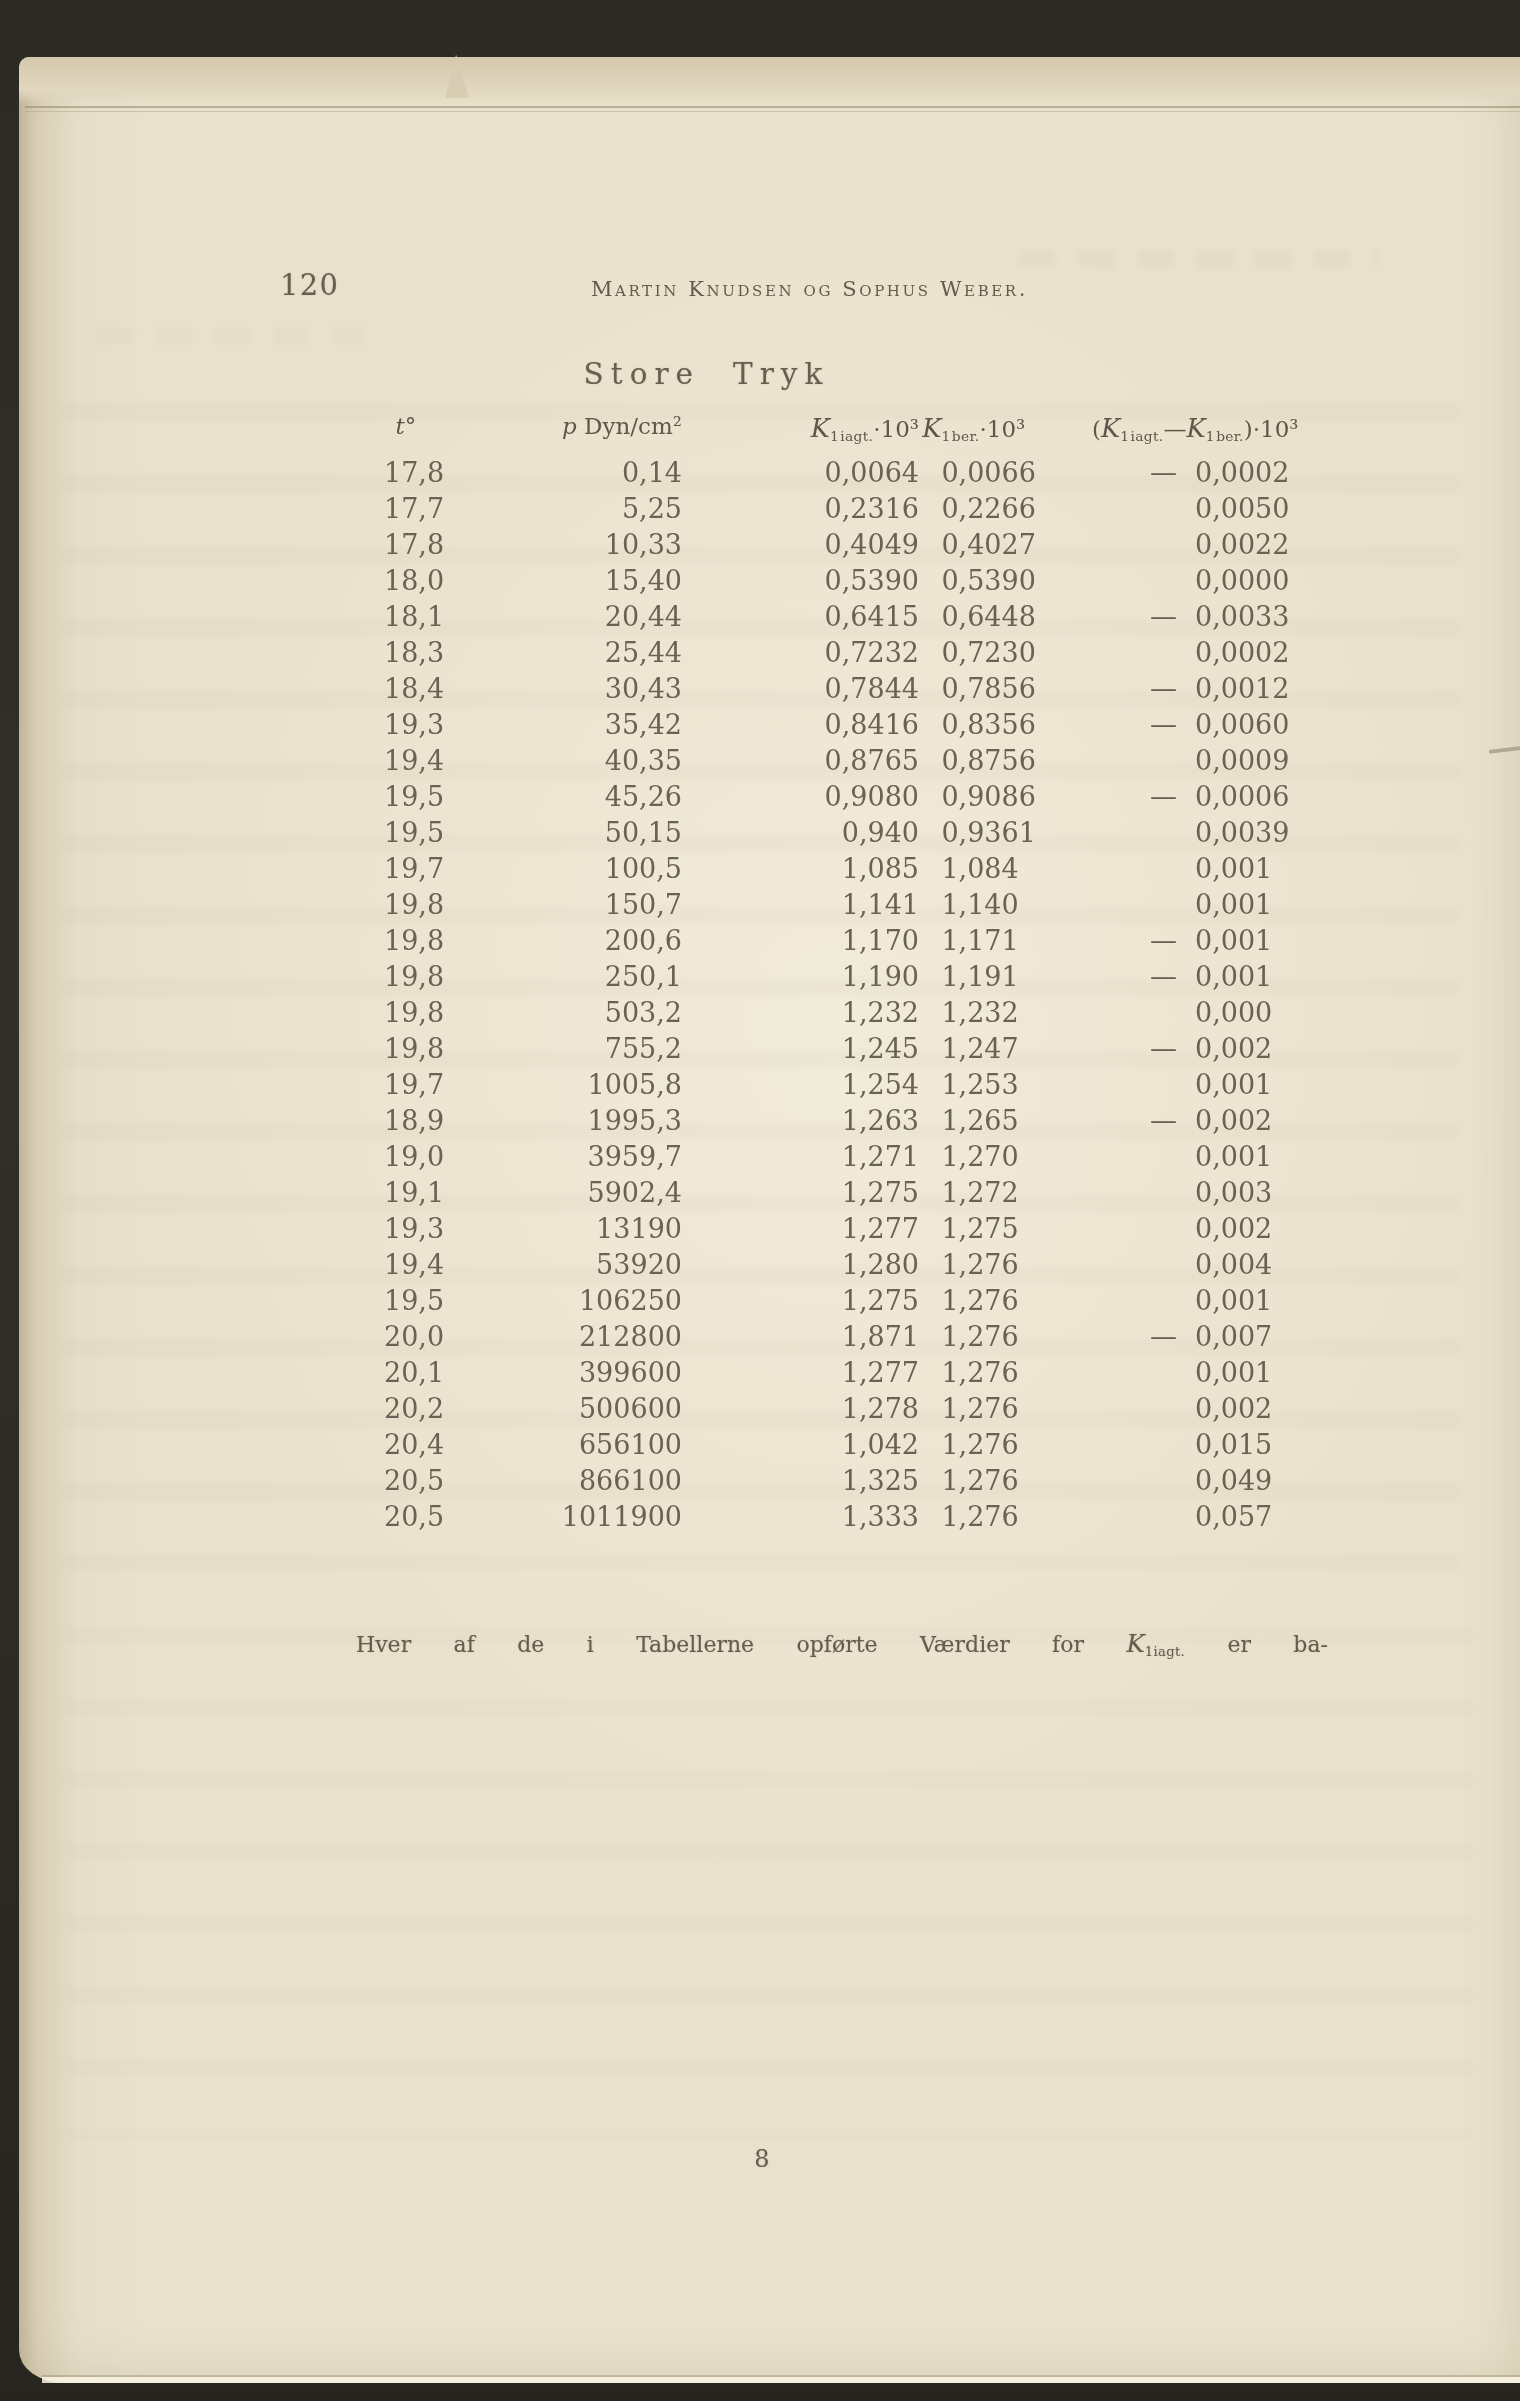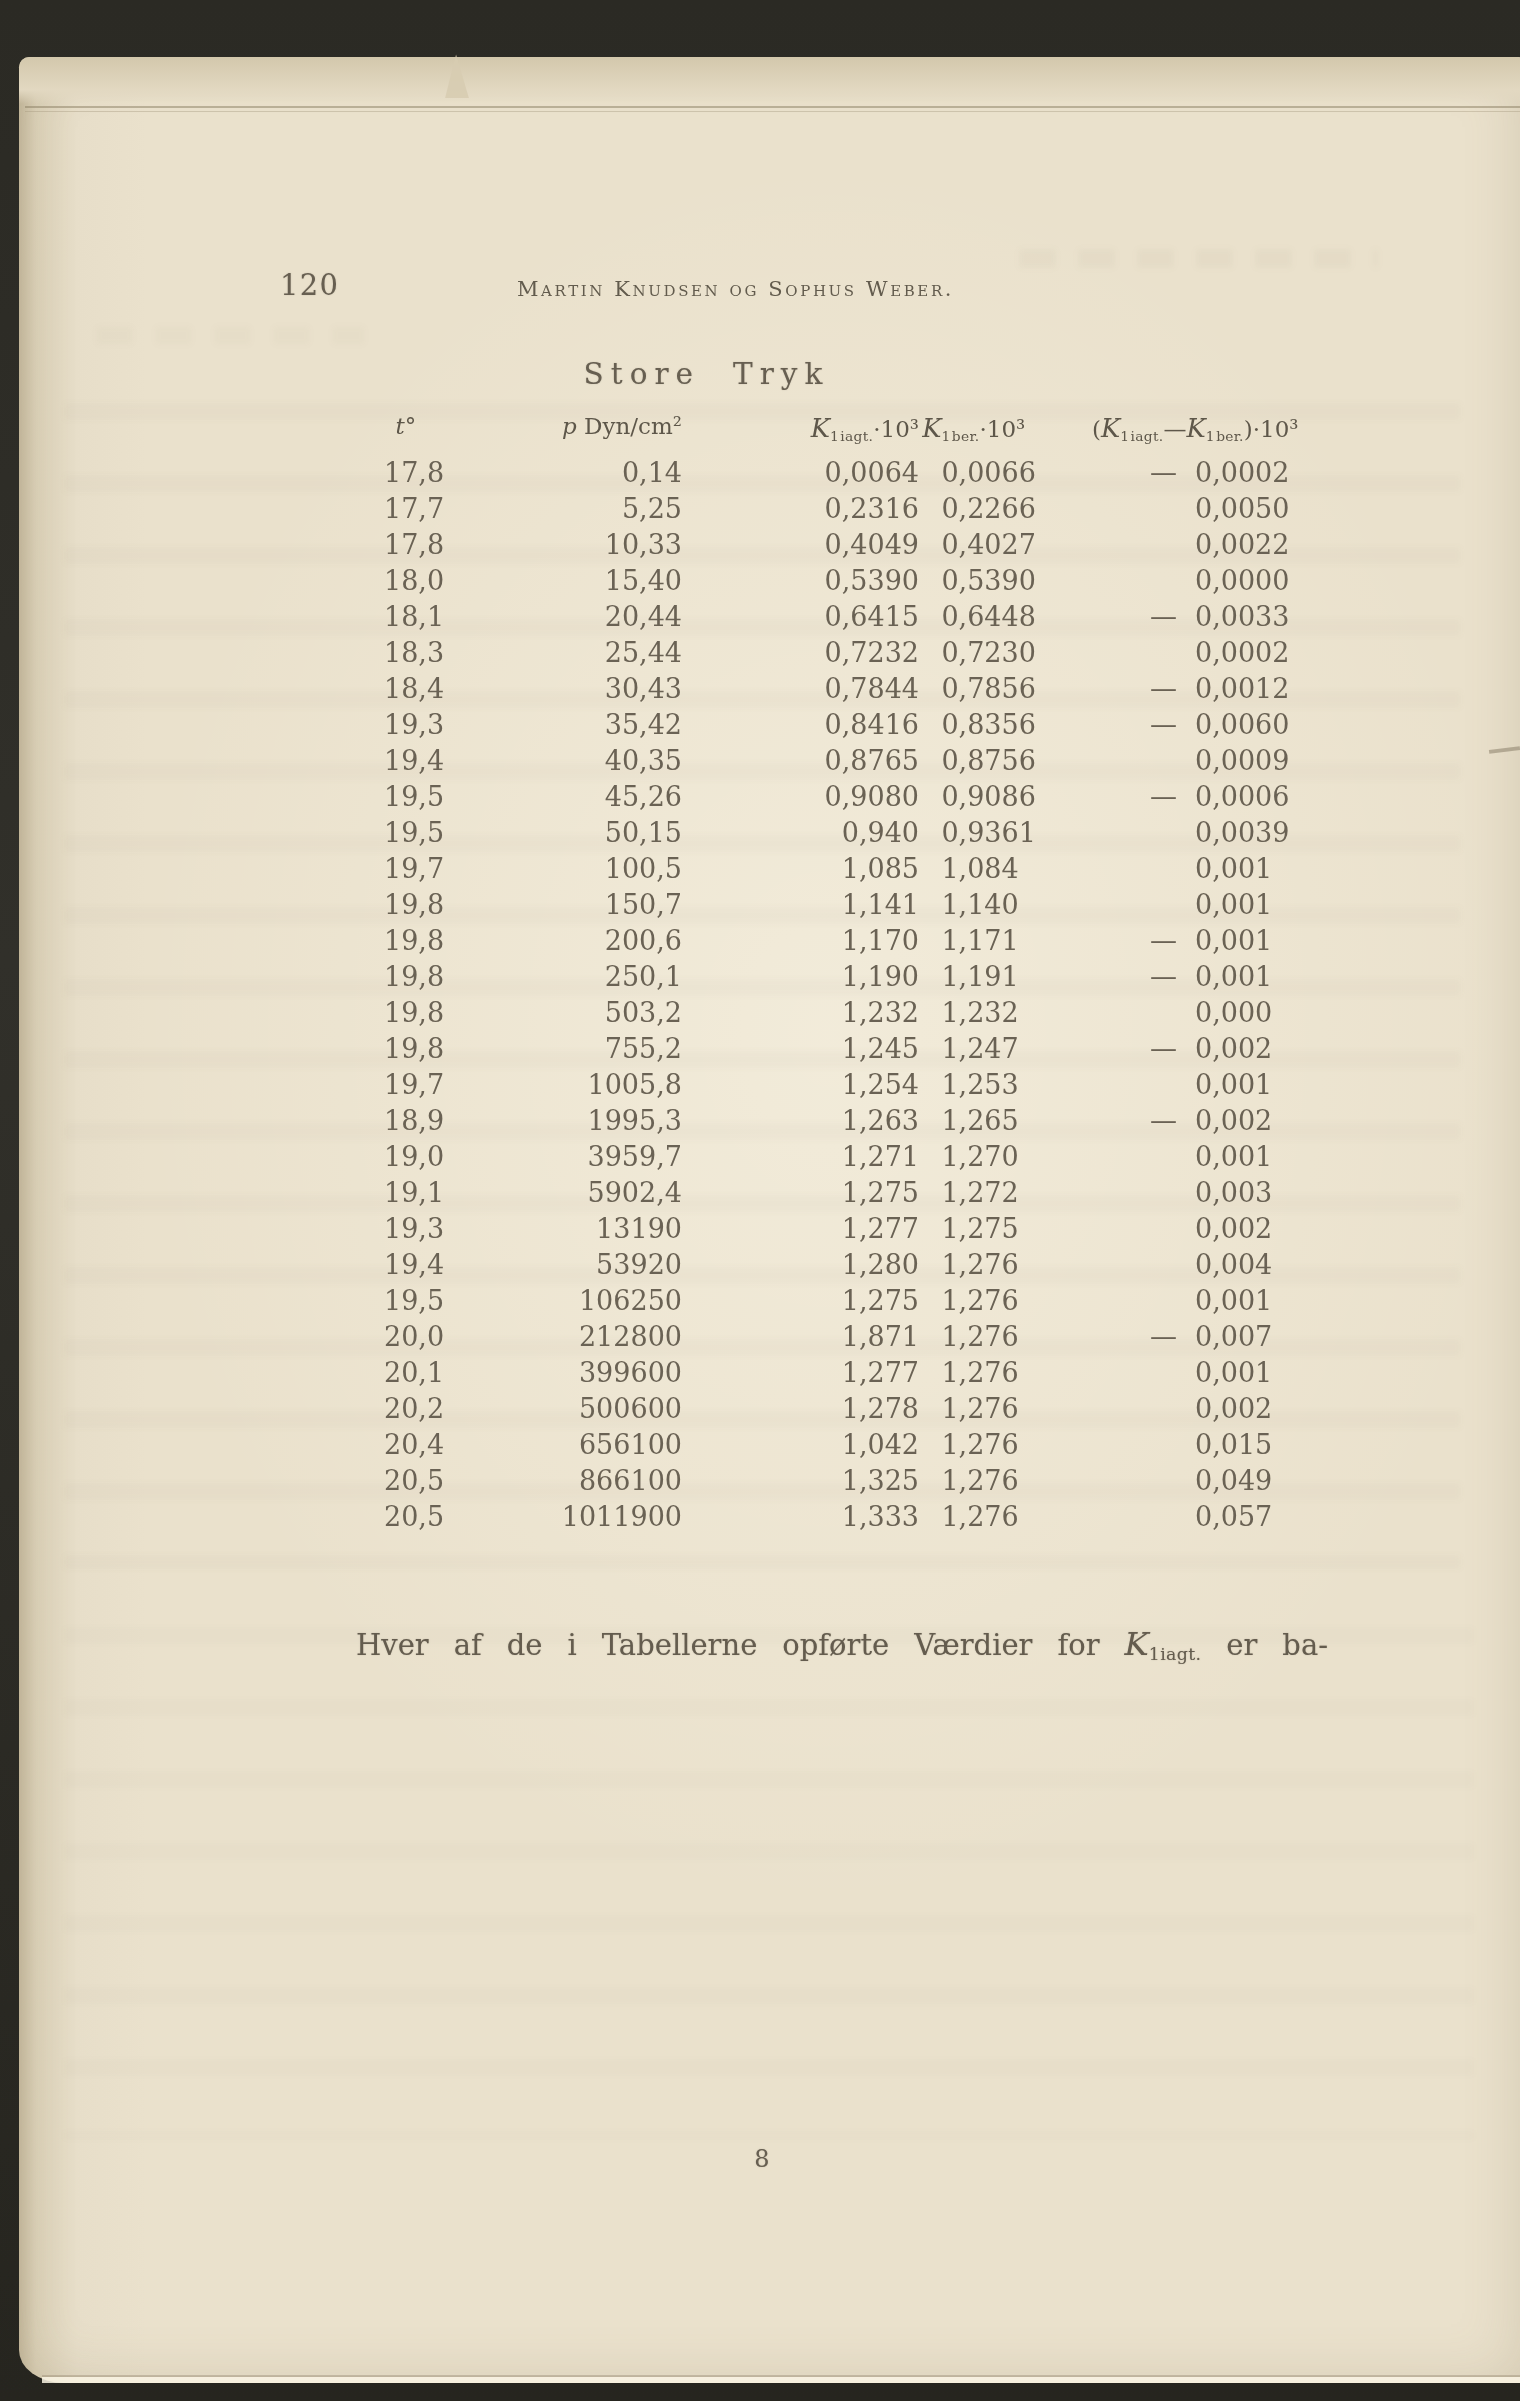--- a/index.html
+++ b/index.html
@@ -66,22 +66,22 @@
   }
 
   
   .ink { color: #675f51; text-shadow: 0 0 1.3px rgba(103,95,81,0.35); }
 
   .folio {
     position: absolute; left: 261px; top: 211px;
     font-size: 29px; letter-spacing: 1.3px;
   }
   .running-header {
-    position: absolute; left: 498px; width: 487px; top: 220px;
-    text-align: left;
+    position: absolute; left: 522px; width: 487px; top: 220px;
+    text-align: right;
     font-variant: small-caps;
     font-size: 21px; letter-spacing: 2.6px;
     color: #625b4d;
   }
   .table-title {
     position: absolute; left: 489px; width: 397px; top: 300px;
     text-align: center;
     font-size: 29.5px; letter-spacing: 7px; word-spacing: 16.7px;
   }
 
@@ -101,21 +101,21 @@
   .thead .c5 { padding-left: 0; }
   .sign-box { display: inline-block; width: 103px; text-align: right; padding-right: 18px; box-sizing: border-box; }
   .kvar { font-style: italic; font-size: 1.12em; }
   .sub  { font-size: 0.60em; vertical-align: -0.28em; letter-spacing: 0.3px; }
   .subname { font-size: 0.60em; vertical-align: -0.28em; margin-left: 1.3px; letter-spacing: 0.3px; }
   .ital { font-style: italic; }
 
   
   .paragraph {
     position: absolute; left: 263px; width: 1046px; top: 1562px;
-    font-size: 29px; line-height: 50px; color: #645c4e;
+    font-size: 22px; line-height: 50px; color: #645c4e;
     text-shadow: 0 0 1.3px rgba(100,92,78,0.35);
   }
   .pline { text-align: justify; text-align-last: justify; white-space: normal; }
   .pline.first { padding-left: 74px; }
 
   .footer-number {
     position: absolute; left: 679px; width: 128px; top: 2088px;
     text-align: center; font-size: 24px;
   }
 </style>

